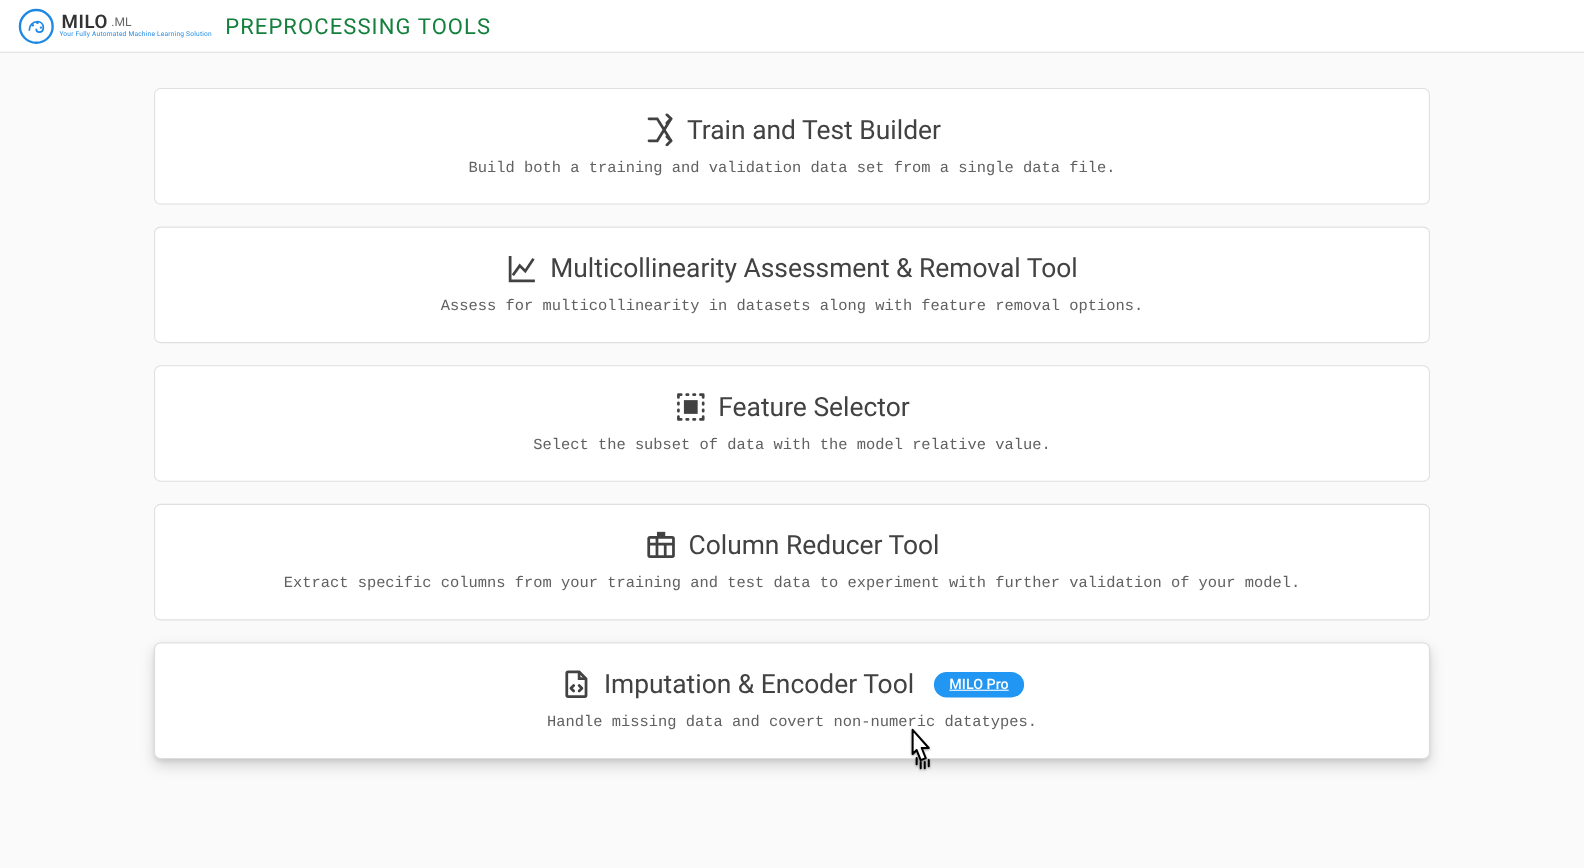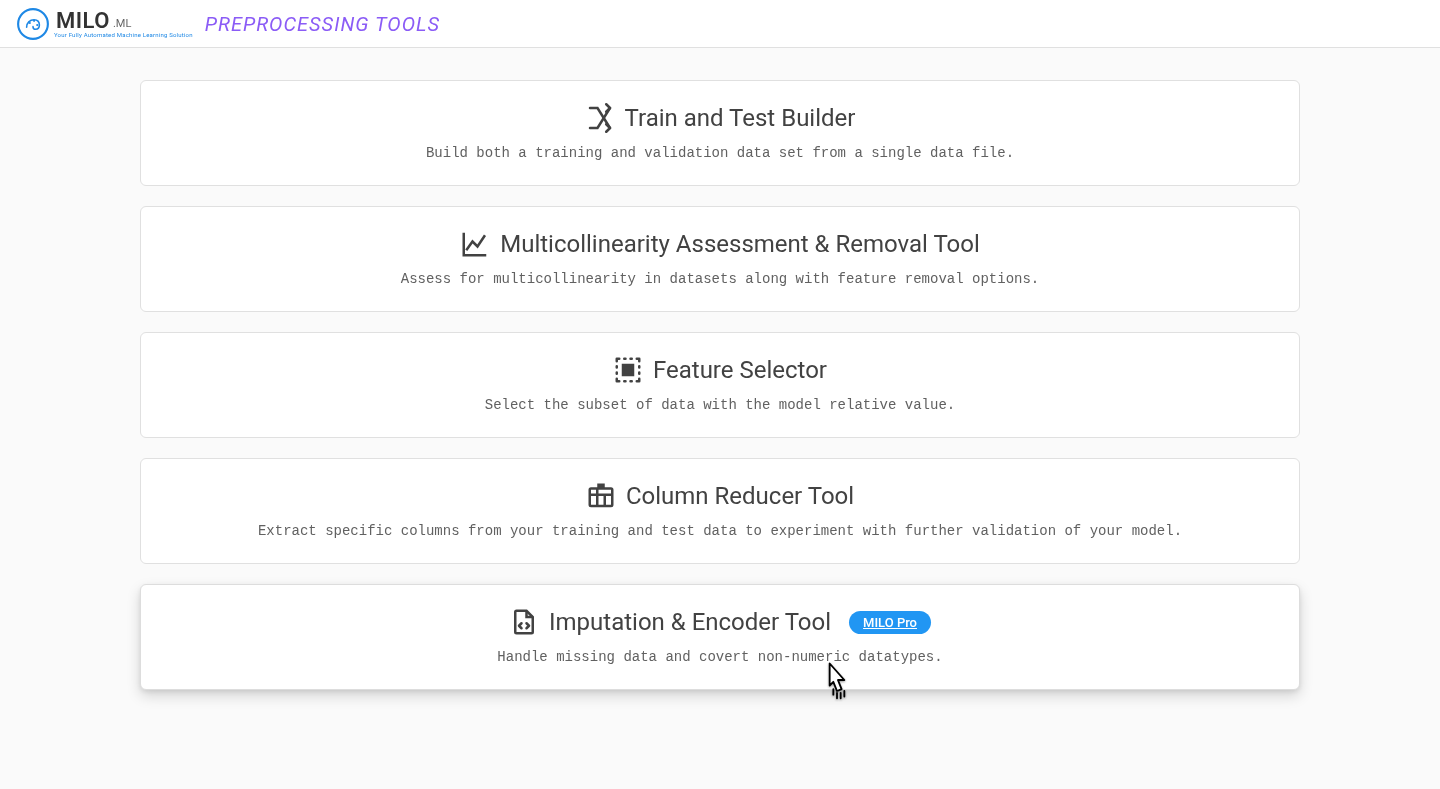--- a/index.html
+++ b/index.html
@@ -19,31 +19,30 @@
     padding: 0 16px;
     border-bottom: 1px solid #e0e0e0;
   }
   .logo {
     display: flex;
     align-items: center;
     margin-right: 12px;
   }
   .logo-text {
     font-weight: 600;
-    font-size: 22px;
+    font-size: 17px;
     letter-spacing: 0.5px;
     color: #333;
     margin-left: 2px;
   }
   .page-title {
     font-size: 20px;
     font-weight: 400;
     letter-spacing: 1px;
-    color: #8b5cf6;
-    font-style: italic;
+    color: #15803d;
   }
   .content {
     padding: 32px 140px;
   }
   .card {
     background: #ffffff;
     border: 1px solid #e0e0e0;
     border-radius: 6px;
     margin-bottom: 20px;
     padding: 22px 20px 24px 20px;

